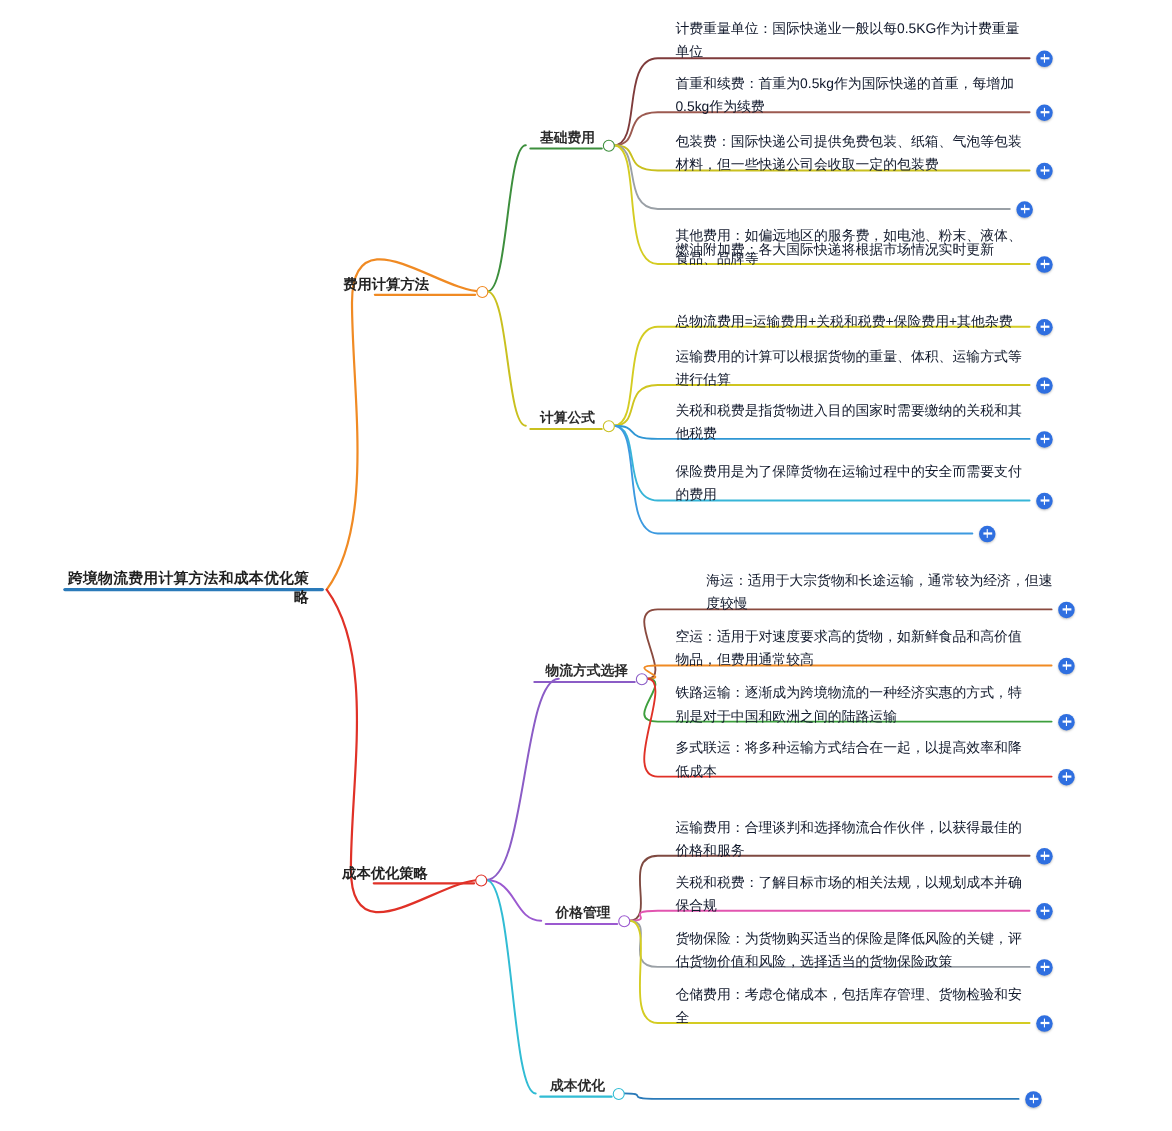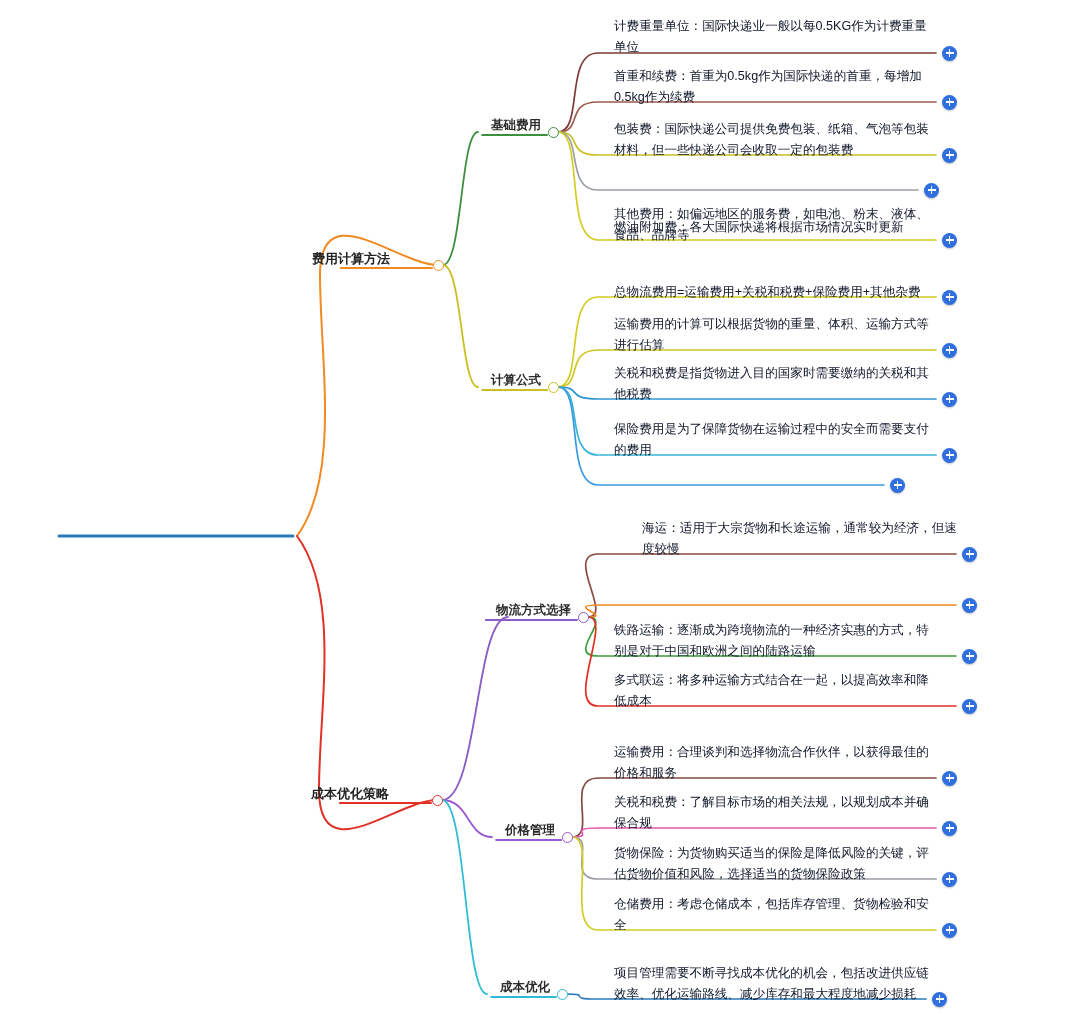--- a/index.html
+++ b/index.html
@@ -119,20 +119,21 @@
       <path d="M 442 800 C 469.5 800, 467 837, 492 837" fill="none" stroke="#9b59d0" stroke-width="1.8" stroke-linecap="round"></path>
       <path d="M 496.2 840 L 561 840" fill="none" stroke="#9b59d0" stroke-width="2" stroke-linecap="round"></path>
       <path d="M 572 837 C 598 837, 564 778, 598 778 L 936 778" fill="none" stroke="#7f4a41" stroke-width="1.7" stroke-linecap="round"></path>
       <path d="M 572 837 C 598 837, 564 828, 598 828 L 936 828" fill="none" stroke="#e255b0" stroke-width="1.7" stroke-linecap="round"></path>
       <path d="M 572 837 C 598 837, 564 879, 598 879 L 936 879" fill="none" stroke="#9aa0a6" stroke-width="1.7" stroke-linecap="round"></path>
       <path d="M 572 837 C 598 837, 564 930, 598 930 L 936 930" fill="none" stroke="#d4cc22" stroke-width="1.7" stroke-linecap="round"></path>
       <path d="M 442 800 C 466.75 800, 464.5 994, 487 994" fill="none" stroke="#31bcd4" stroke-width="1.8" stroke-linecap="round"></path>
       <path d="M 491.2 997 L 556 997" fill="none" stroke="#31bcd4" stroke-width="2" stroke-linecap="round"></path>
       <path d="M 567 994 C 593 994, 564 999, 598 999 L 926 999" fill="none" stroke="#2a7ab9" stroke-width="1.7" stroke-linecap="round"></path>
     </svg>
+<div class="node root-node" style="width: 230px; left: 57px; top: 517px; padding-right: 6px;">跨境物流费用计算方法和成本优化策略</div>
     <div class="node lvl1-node" style="width: 120px; left: 312px; top: 250px; padding-right: 6px;">费用计算方法</div>
     <div class="dot" style="left: 432.5px; top: 259.5px; border-color: rgb(240, 138, 35);"></div>
     <div class="node lvl2-node" style="width: 110px; left: 437px; top: 117px; padding-right: 6px;">基础费用</div>
     <div class="dot" style="left: 547.5px; top: 126.5px; border-color: rgb(61, 143, 61);"></div>
     <div class="node leaf-node" style="left: 614px; top: 16px; width: 328px;">计费重量单位：国际快递业一般以每0.5KG作为计费重量
 单位</div>
     <div class="plus-btn" style="left: 942px; top: 45.5px;"></div>
     <div class="node leaf-node" style="left: 614px; top: 66px; width: 328px;">首重和续费：首重为0.5kg作为国际快递的首重，每增加
 0.5kg作为续费</div>
     <div class="plus-btn" style="left: 942px; top: 94.5px;"></div>
@@ -158,20 +159,22 @@
 的费用</div>
     <div class="plus-btn" style="left: 942px; top: 447.5px;"></div>
     <div class="plus-btn" style="left: 890px; top: 477.5px;"></div>
     <div class="node lvl1-node" style="width: 120px; left: 311px; top: 785px; padding-right: 6px;">成本优化策略</div>
     <div class="dot" style="left: 431.5px; top: 794.5px; border-color: rgb(224, 49, 39);"></div>
     <div class="node lvl2-node" style="width: 110px; left: 467px; top: 602px; padding-right: 6px;">物流方式选择</div>
     <div class="dot" style="left: 577.5px; top: 611.5px; border-color: rgb(139, 92, 198);"></div>
     <div class="node leaf-node" style="left: 614px; top: 518px; width: 348px; margin-left: 28px;">海运：适用于大宗货物和长途运输，通常较为经济，但速
 度较慢</div>
     <div class="plus-btn" style="left: 962px; top: 546.5px;"></div>
+    <div class="node leaf-node" style="left: 614px; top: 569px; width: 348px;">空运：适用于对速度要求高的货物，如新鲜食品和高价值
+物品，但费用通常较高</div>
     <div class="plus-btn" style="left: 962px; top: 597.5px;"></div>
     <div class="node leaf-node" style="left: 614px; top: 620px; width: 348px;">铁路运输：逐渐成为跨境物流的一种经济实惠的方式，特
 别是对于中国和欧洲之间的陆路运输</div>
     <div class="plus-btn" style="left: 962px; top: 648.5px;"></div>
     <div class="node leaf-node" style="left: 614px; top: 670px; width: 348px;">多式联运：将多种运输方式结合在一起，以提高效率和降
 低成本</div>
     <div class="plus-btn" style="left: 962px; top: 698.5px;"></div>
     <div class="node lvl2-node" style="width: 110px; left: 451px; top: 822px; padding-right: 6px;">价格管理</div>
     <div class="dot" style="left: 561.5px; top: 831.5px; border-color: rgb(155, 89, 208);"></div>
     <div class="node leaf-node" style="left: 614px; top: 742px; width: 328px;">运输费用：合理谈判和选择物流合作伙伴，以获得最佳的
@@ -181,16 +184,14 @@
 保合规</div>
     <div class="plus-btn" style="left: 942px; top: 820.5px;"></div>
     <div class="node leaf-node" style="left: 614px; top: 843px; width: 328px;">货物保险：为货物购买适当的保险是降低风险的关键，评
 估货物价值和风险，选择适当的货物保险政策</div>
     <div class="plus-btn" style="left: 942px; top: 871.5px;"></div>
     <div class="node leaf-node" style="left: 614px; top: 894px; width: 328px;">仓储费用：考虑仓储成本，包括库存管理、货物检验和安
 全</div>
     <div class="plus-btn" style="left: 942px; top: 922.5px;"></div>
     <div class="node lvl2-node" style="width: 110px; left: 446px; top: 979px; padding-right: 6px;">成本优化</div>
     <div class="dot" style="left: 556.5px; top: 988.5px; border-color: rgb(49, 188, 212);"></div>
-    <div class="node leaf-node" style="left: 614px; top: 963px; width: 318px;">项目管理需要不断寻找成本优化的机会，包括改进供应链
-效率、优化运输路线、减少库存和最大程度地减少损耗</div>
     <div class="plus-btn" style="left: 932px; top: 991.5px;"></div>
   </div>
 
 </body></html>

